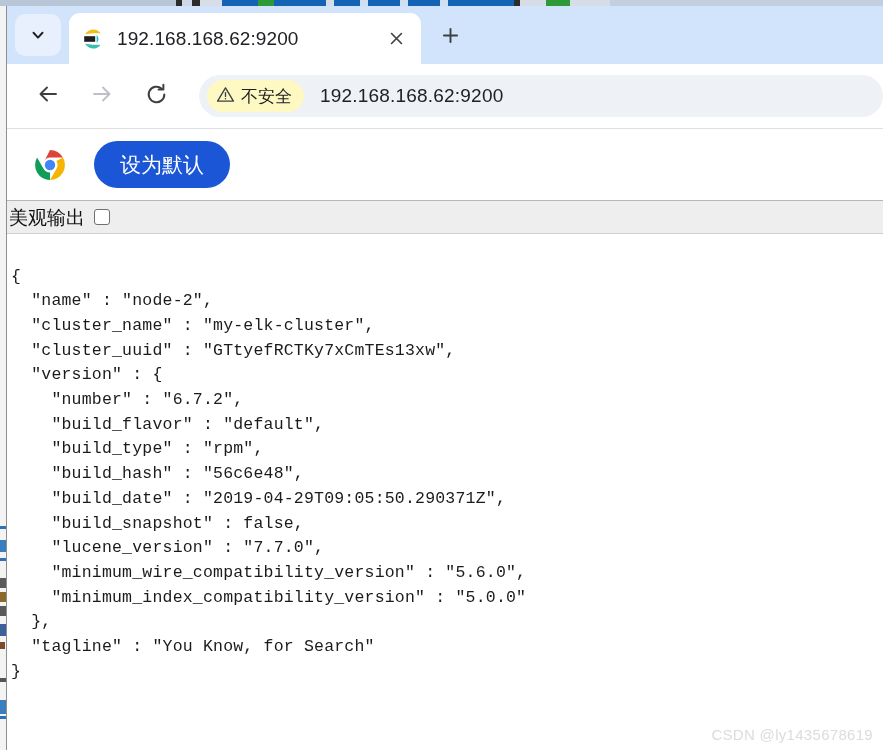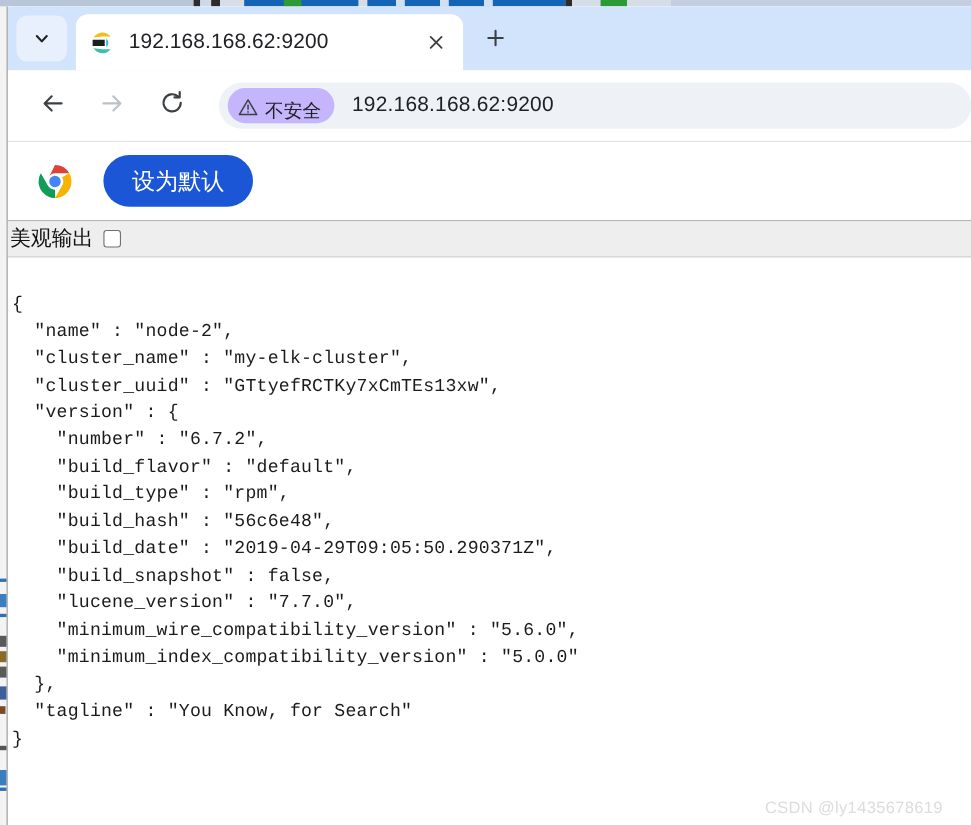--- a/index.html
+++ b/index.html
@@ -134,22 +134,22 @@
     background: #eef1f6;
     border-radius: 21px;
     display: flex;
     align-items: center;
     padding-left: 8px;
     cursor: text;
     min-width: 0;
   }
   #security-chip {
     display: flex;
-    align-items: flex-end;
-    background: #c4b5fd;
+    align-items: center;
+    background: #fef9c3;
     border-radius: 16px;
     height: 32px;
     padding: 0 12px 0 9px;
     flex: 0 0 auto;
     cursor: pointer;
   }
   #security-chip-label {
     font-size: 17px;
     color: #202124;
     margin-left: 6px;
@@ -238,21 +238,21 @@
     font-size: 16.5px;
     line-height: 24.7px;
     color: #1b1b1b;
     white-space: pre;
     letter-spacing: .2px;
   }
 
   
   #watermark {
     position: absolute;
-    right: 26px;
+    right: 10px;
     bottom: 7px;
     font-size: 15px;
     color: #dcdcdc;
     letter-spacing: .3px;
     user-select: none;
     white-space: nowrap;
   }
 </style>
 </head>
 <body>

